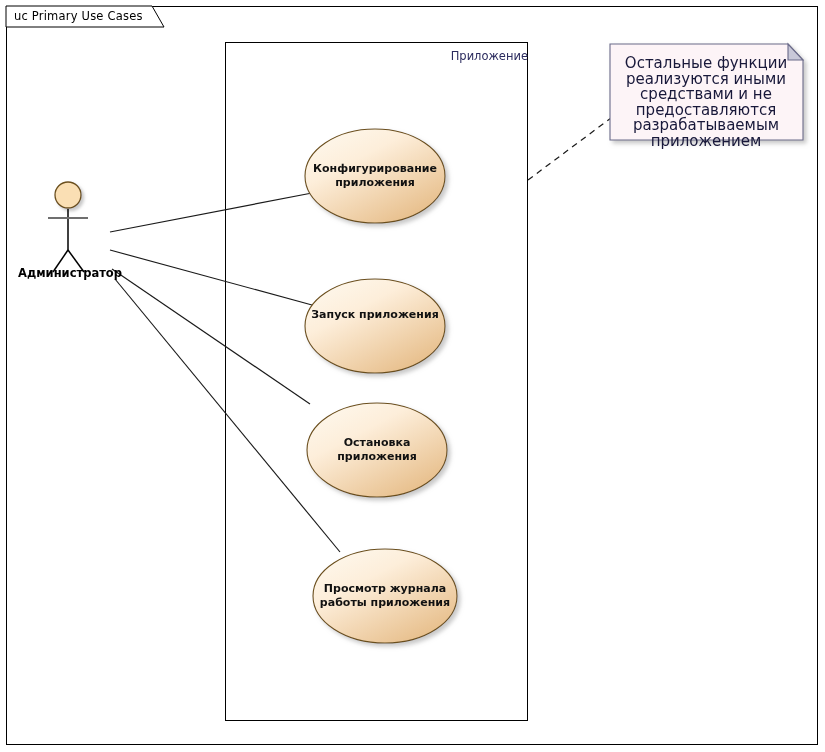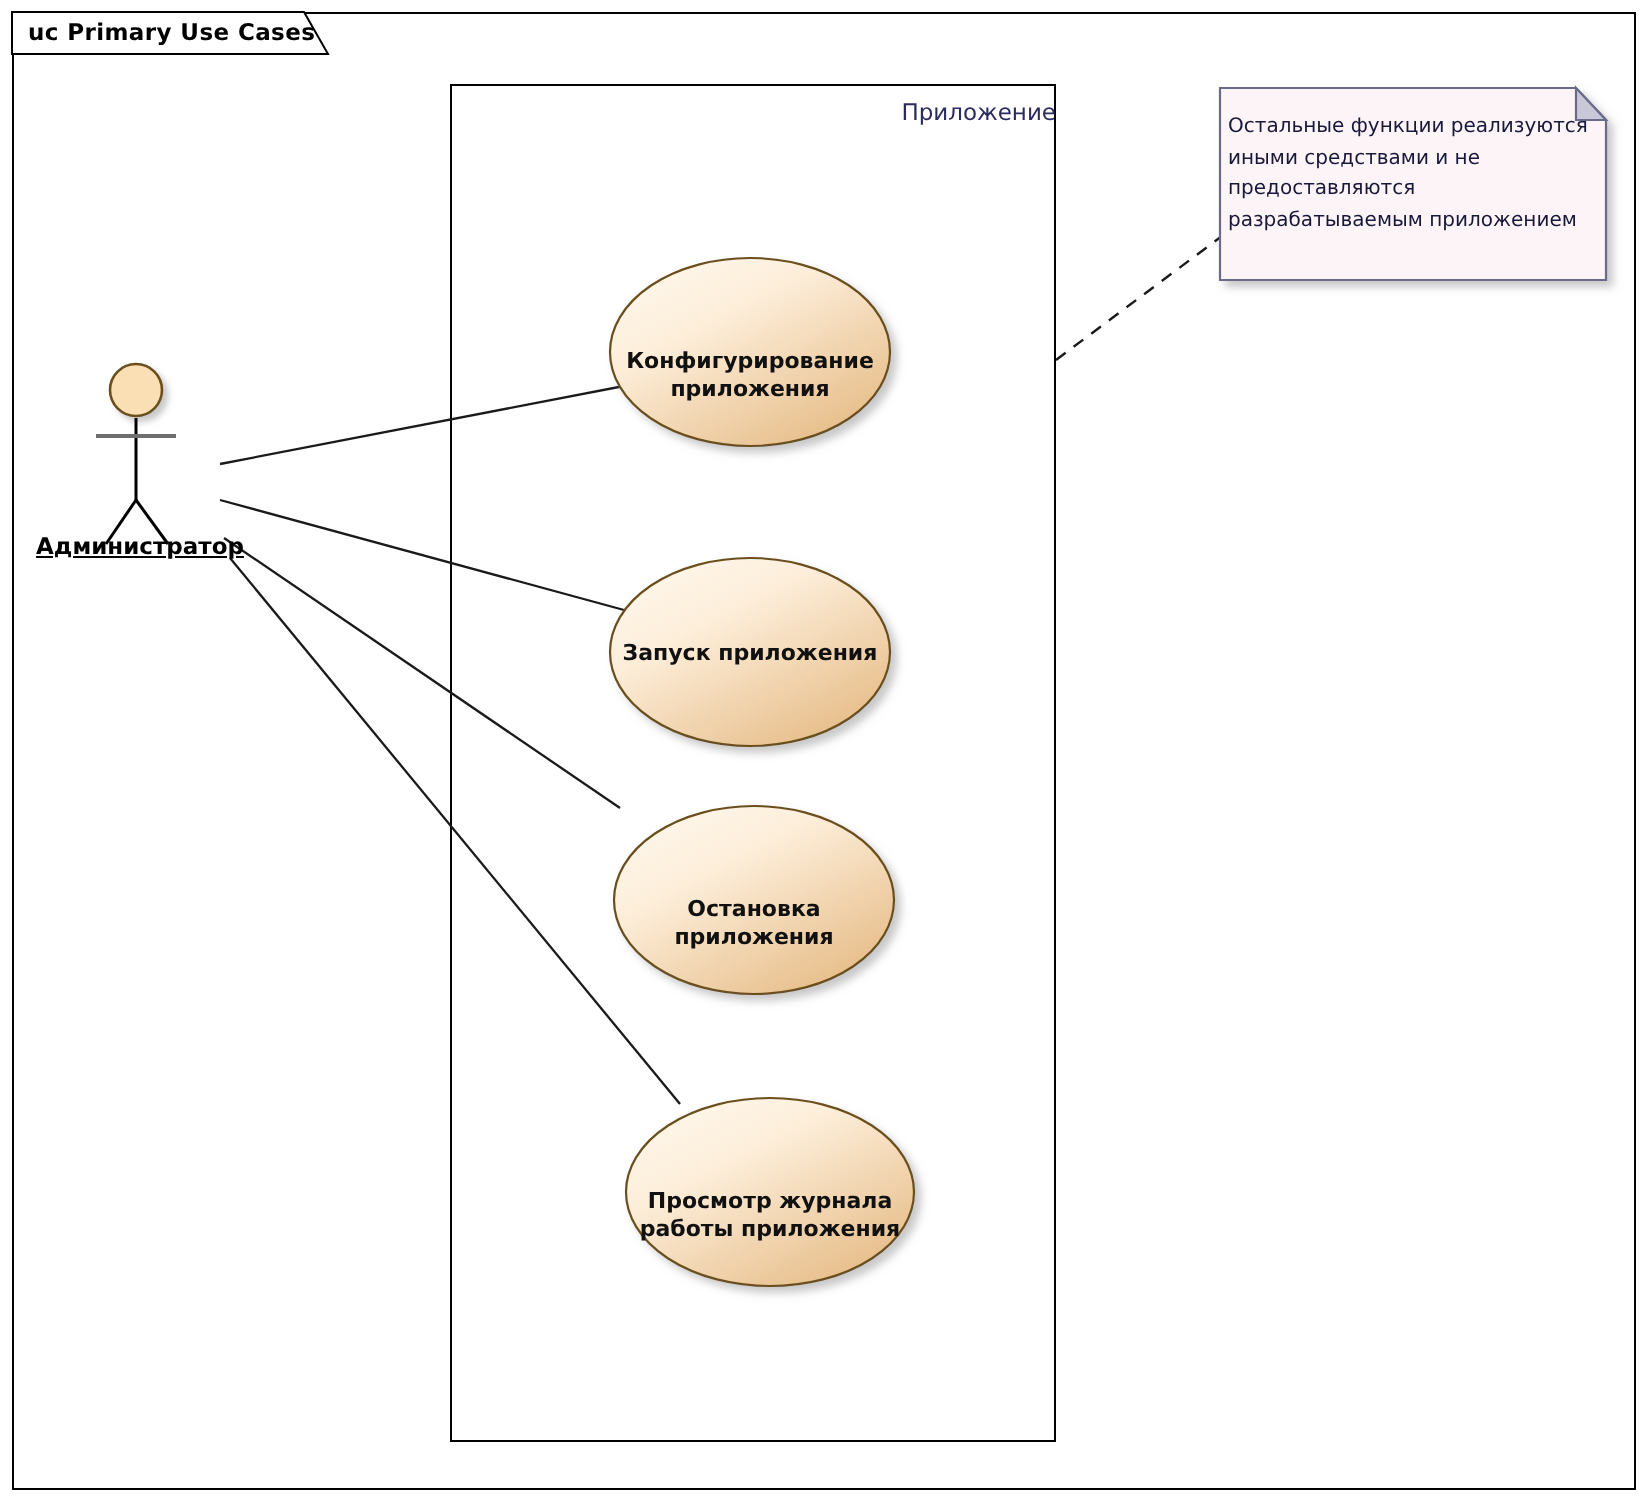--- a/index.html
+++ b/index.html
@@ -28,21 +28,21 @@
     height: 739px;
     border: 1px solid #000000;
     box-sizing: border-box;
     background: transparent;
   }
   .frame-tab-label {
     position: absolute;
     left: 14px;
     top: 9px;
     font-size: 11.5px;
-    font-weight: bold;
+    font-weight: normal;
     color: #000000;
     white-space: nowrap;
     letter-spacing: 0.2px;
   }
   
   .boundary {
     position: absolute;
     left: 225px;
     top: 42px;
     width: 303px;
@@ -73,44 +73,43 @@
   
   .uc-label {
     position: absolute;
     text-align: center;
     font-size: 11px;
     font-weight: bold;
     color: #111111;
     line-height: 14px;
     white-space: pre-line;
     pointer-events: none;
-    margin-top: 12px;
   }
   
   .actor-label {
     position: absolute;
     left: 0px;
     top: 266px;
     width: 140px;
     text-align: center;
     font-size: 11.5px;
     font-weight: bold;
     color: #000000;
     white-space: nowrap;
-    text-decoration: underline;
   }
   
   .note-text {
     position: absolute;
     left: 614px;
     top: 56px;
     width: 184px;
-    font-size: 10px;
+    font-size: 15px;
     line-height: 15.6px;
     color: #18183a;
+    text-align: center;
   }
 </style>
 </head>
 <body>
 
 <div id="canvas">
 
   <div class="frame-border"></div>
 
   <svg class="layer" viewBox="0 0 825 752">

